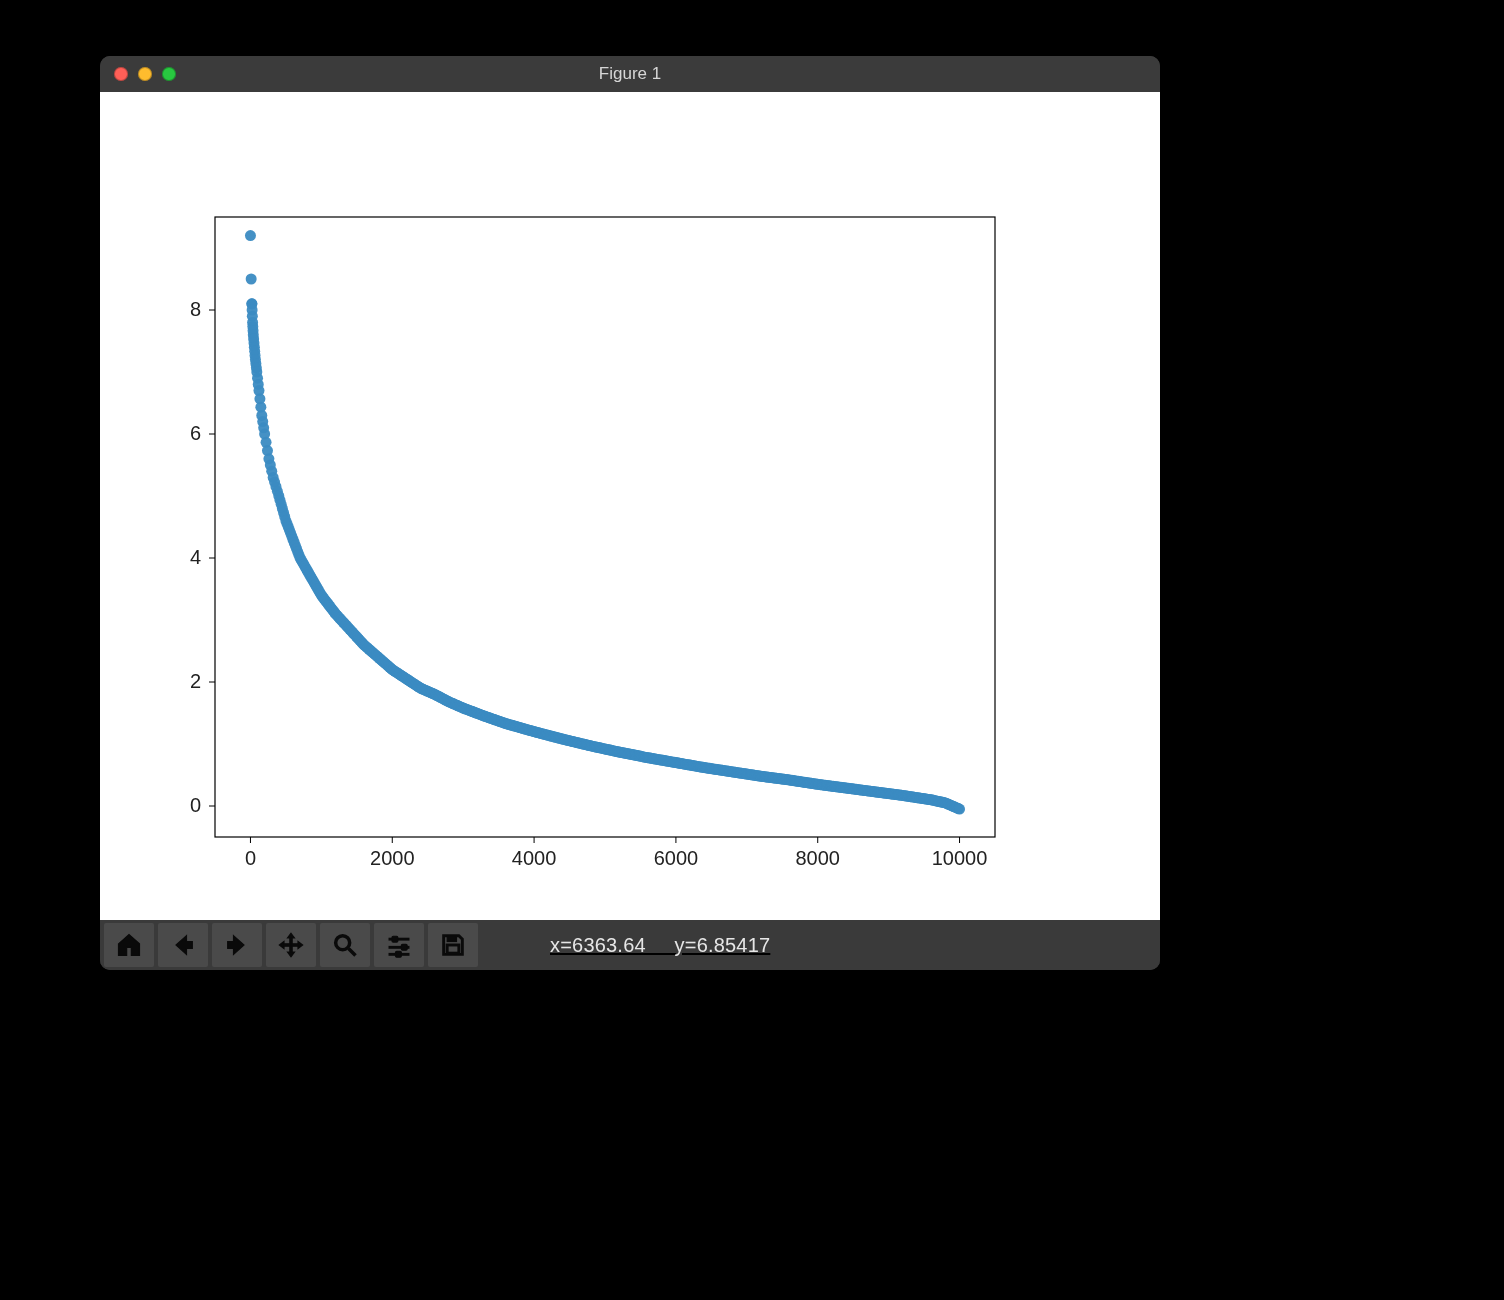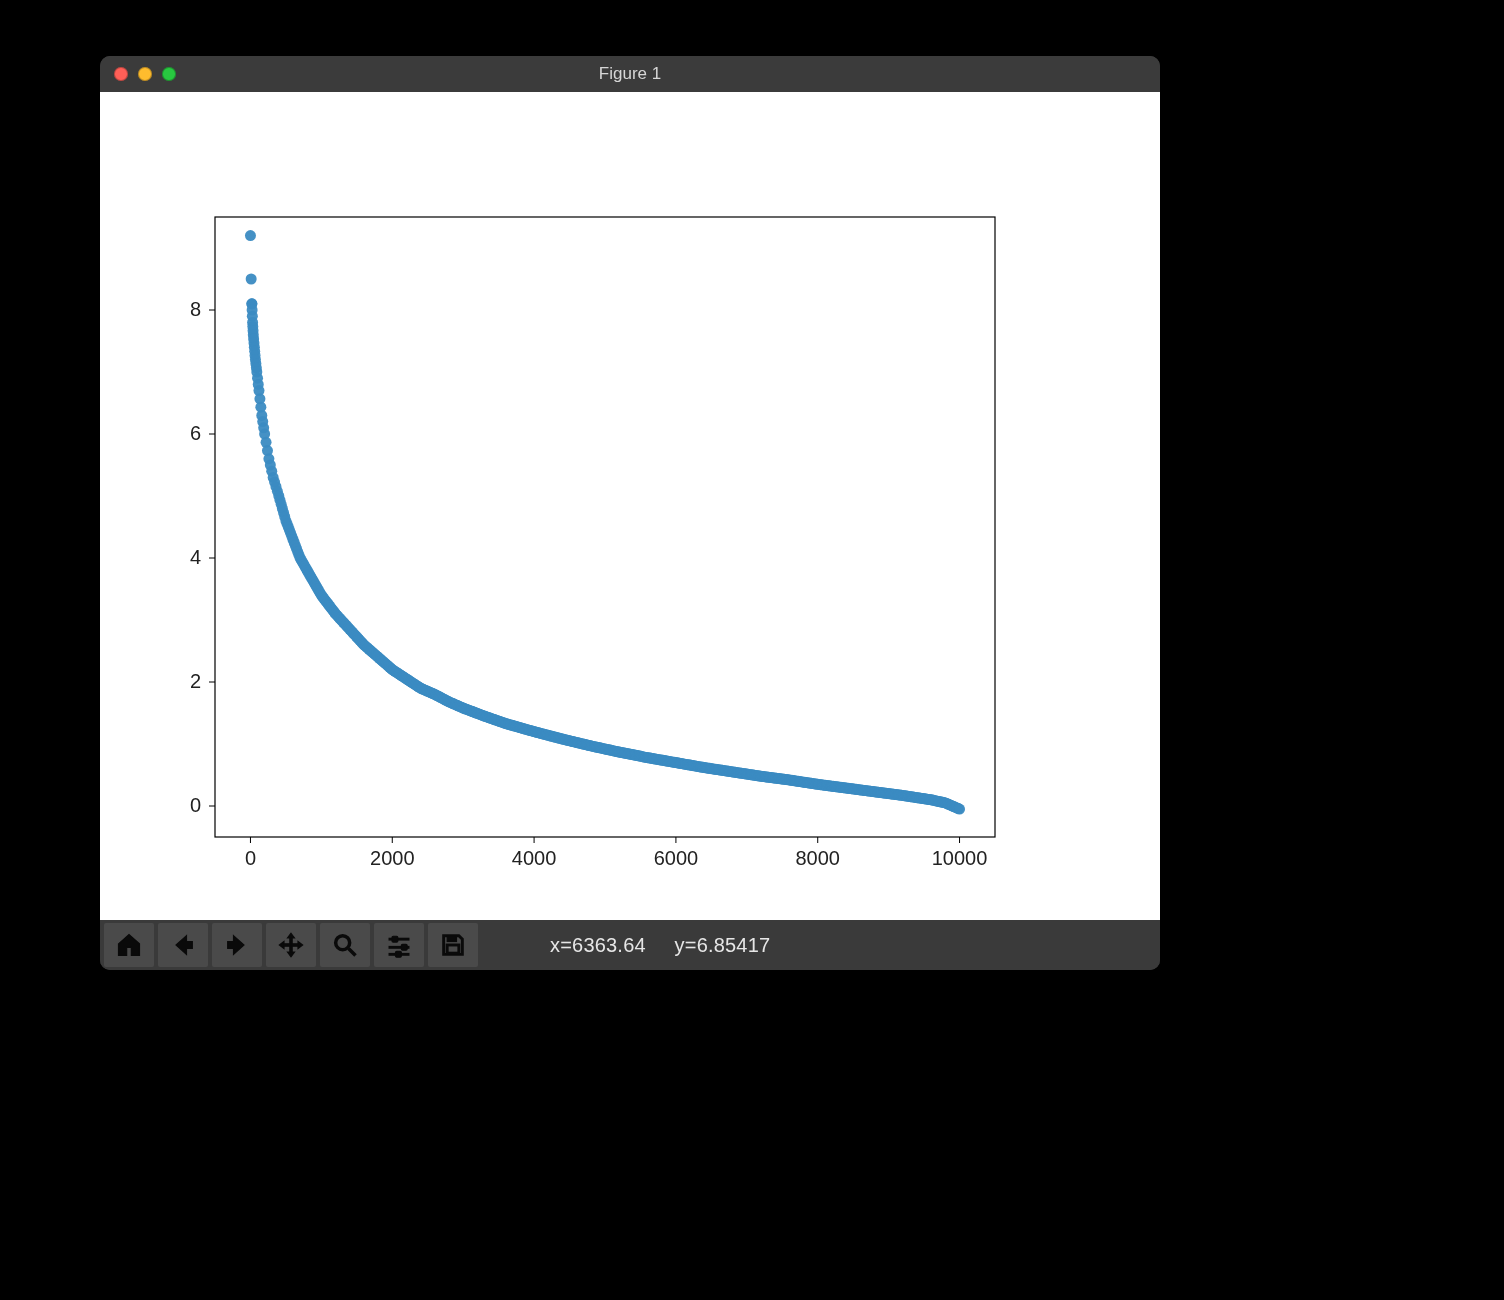--- a/index.html
+++ b/index.html
@@ -63,20 +63,21 @@
     height: 100%;
   }
 
   .toolbar {
     position: absolute;
     left: 0; right: 0; bottom: 0;
     height: 50px;
     background: #3a3a3a;
     display: flex;
     align-items: center;
+    text-decoration: underline;
   }
   .tool-btn {
     width: 50px; height: 44px;
     margin: 3px 2px;
     background: #4a4a4a;
     border-radius: 2px;
     display: flex;
     align-items: center;
     justify-content: center;
     color: #080808;

